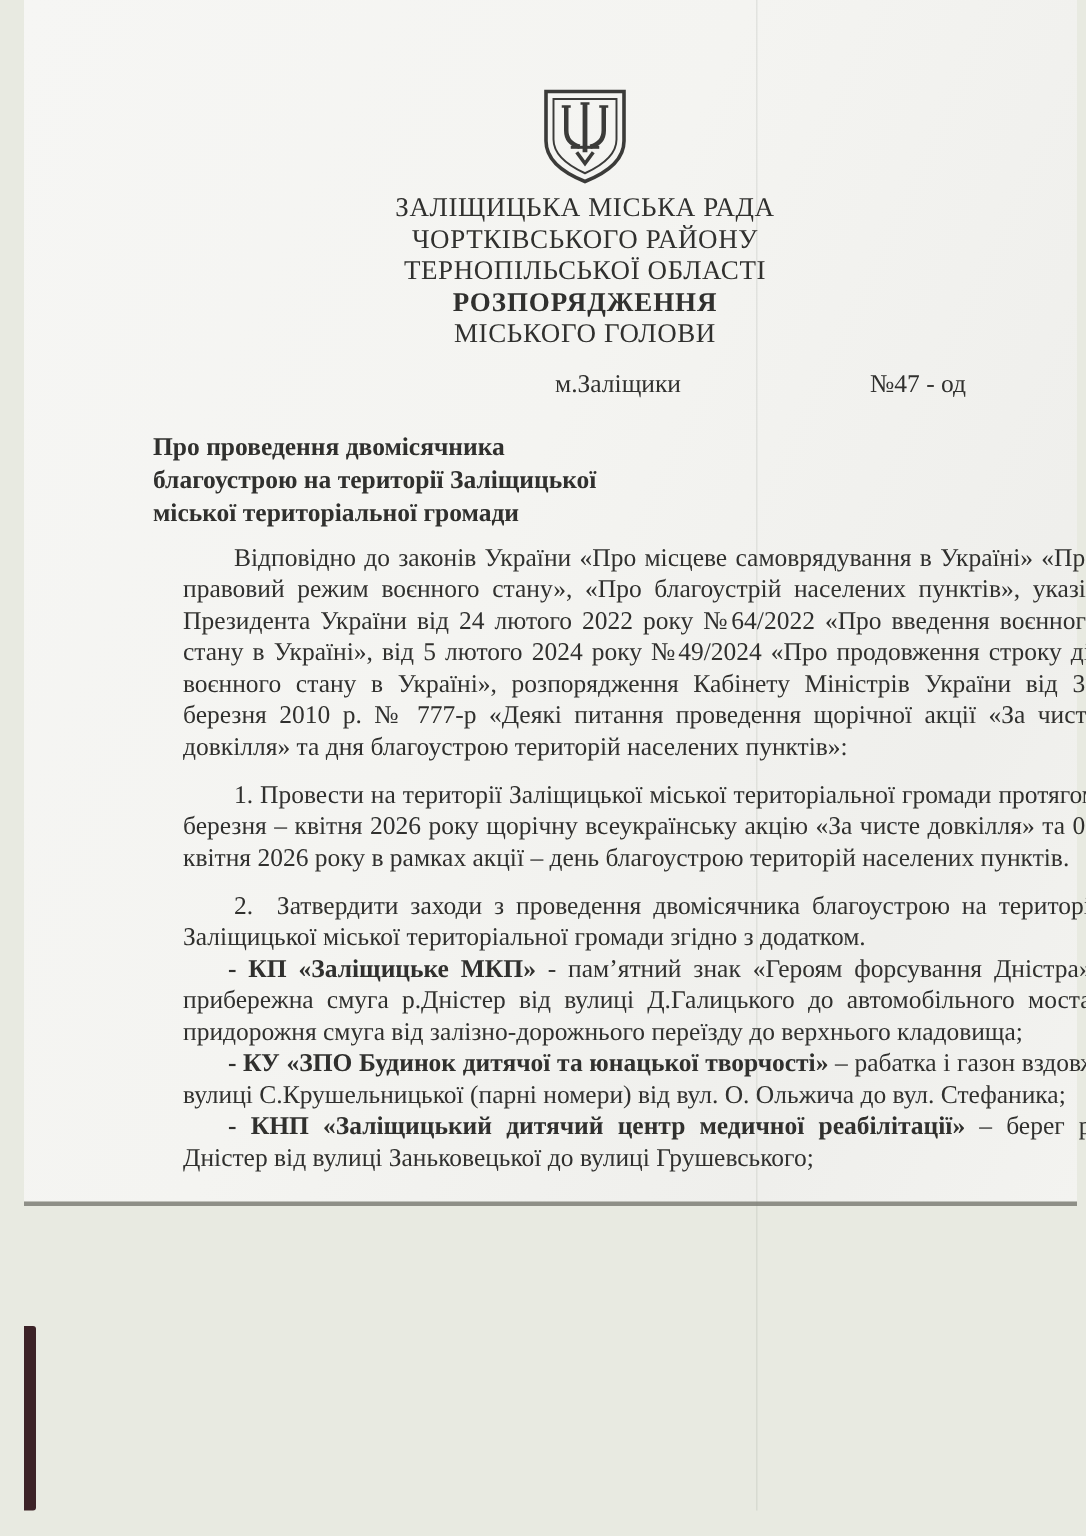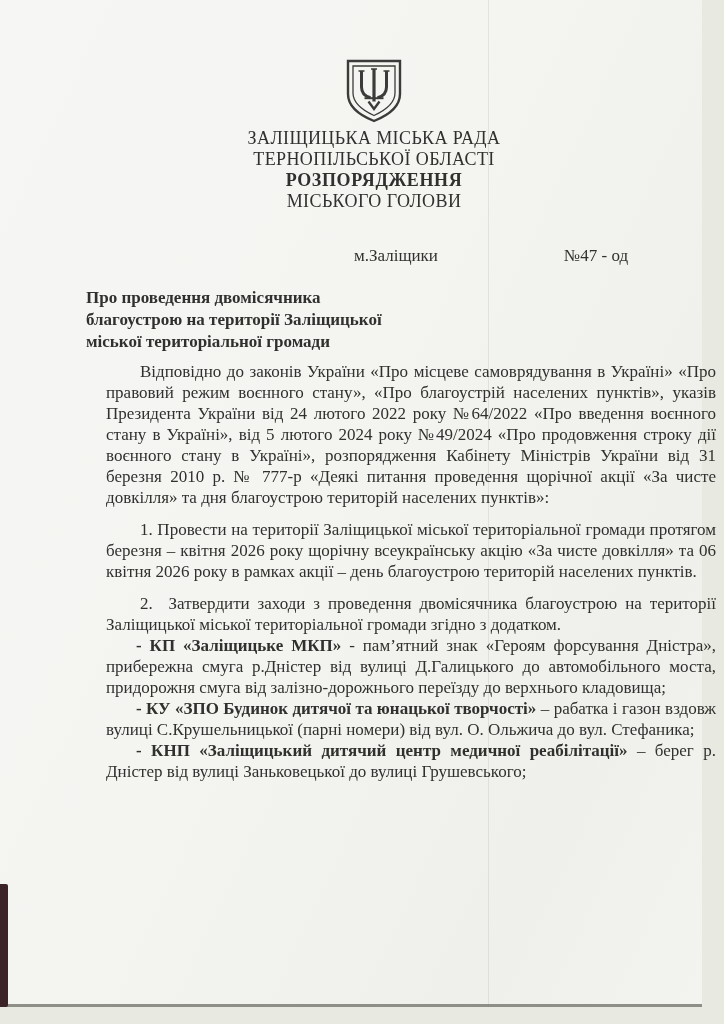--- a/index.html
+++ b/index.html
@@ -3,21 +3,21 @@
 <meta charset="utf-8">
 <style>
   :root{
     --paper:#f4f4f1; --paper2:#efefec; --ink:#30302e; --scanbg:#e8eae1;
     --edge:#8e8f87; --artifact:#3c2327; --crease:rgba(120,125,115,.14);
   }
   *{box-sizing:border-box; margin:0; padding:0;}
   html,body{width:724px; height:1024px; overflow:hidden;}
   body{background:var(--scanbg); font-family:"Liberation Serif","DejaVu Serif",serif; color:var(--ink);}
   .paper{
-    position:absolute; left:0; top:0; width:702px; height:1007px;
+    position:absolute; left:16px; top:0; width:702px; height:804px;
     background:linear-gradient(115deg,#f6f6f4 0%,var(--paper) 45%,var(--paper2) 80%,#f3f3f0 100%);
     border-bottom:3px solid var(--edge);
   }
   .crease{position:absolute; left:488px; top:0; width:1px; height:1007px; background:var(--crease);}
   .edge-artifact{position:absolute; left:0; top:884px; width:8px; height:123px; background:var(--artifact); border-radius:0 2px 2px 0;}
   .letterhead{position:absolute; left:88px; top:58px; width:572px; text-align:center;}
   .emblem{display:block; margin:0 auto 4px auto;}
   .org-line{font-size:18px; line-height:21px; letter-spacing:.4px;}
   .doc-type{font-size:18px; line-height:21px; font-weight:bold; letter-spacing:.6px;}
   .meta-row{position:absolute; left:86px; top:246px; width:556px; height:22px; font-size:17px;}
@@ -44,20 +44,21 @@
       <g fill="none" stroke="#3b3b39">
         <path d="M17.5 13 V29 C17.5 35.5 21.5 38.5 26.5 39.8" stroke-width="3"></path>
         <path d="M42.5 13 V29 C42.5 35.5 38.5 38.5 33.5 39.8" stroke-width="3"></path>
         <path d="M30 11 V43.5" stroke-width="3.2"></path>
         <path d="M14.5 13 H20.5 M39.5 13 H45.5 M27 11 H33" stroke-width="1.6"></path>
         <path d="M20.5 40.2 H39.5" stroke-width="2"></path>
         <path d="M24.5 43.5 L30 51 L35.5 43.5" stroke-width="2.4"></path>
       </g>
     </svg>
     <div class="org-line">ЗАЛІЩИЦЬКА МІСЬКА РАДА</div>
+    <div class="org-line">ЧОРТКІВСЬКОГО РАЙОНУ</div>
     <div class="org-line">ТЕРНОПІЛЬСЬКОЇ  ОБЛАСТІ</div>
     <div class="doc-type">РОЗПОРЯДЖЕННЯ</div>
     <div class="org-line">МІСЬКОГО ГОЛОВИ</div>
   </div>
 
   <div class="meta-row">
     <span class="meta-place">м.Заліщики</span>
     <span class="meta-number">№47 - од</span>
   </div>
 

